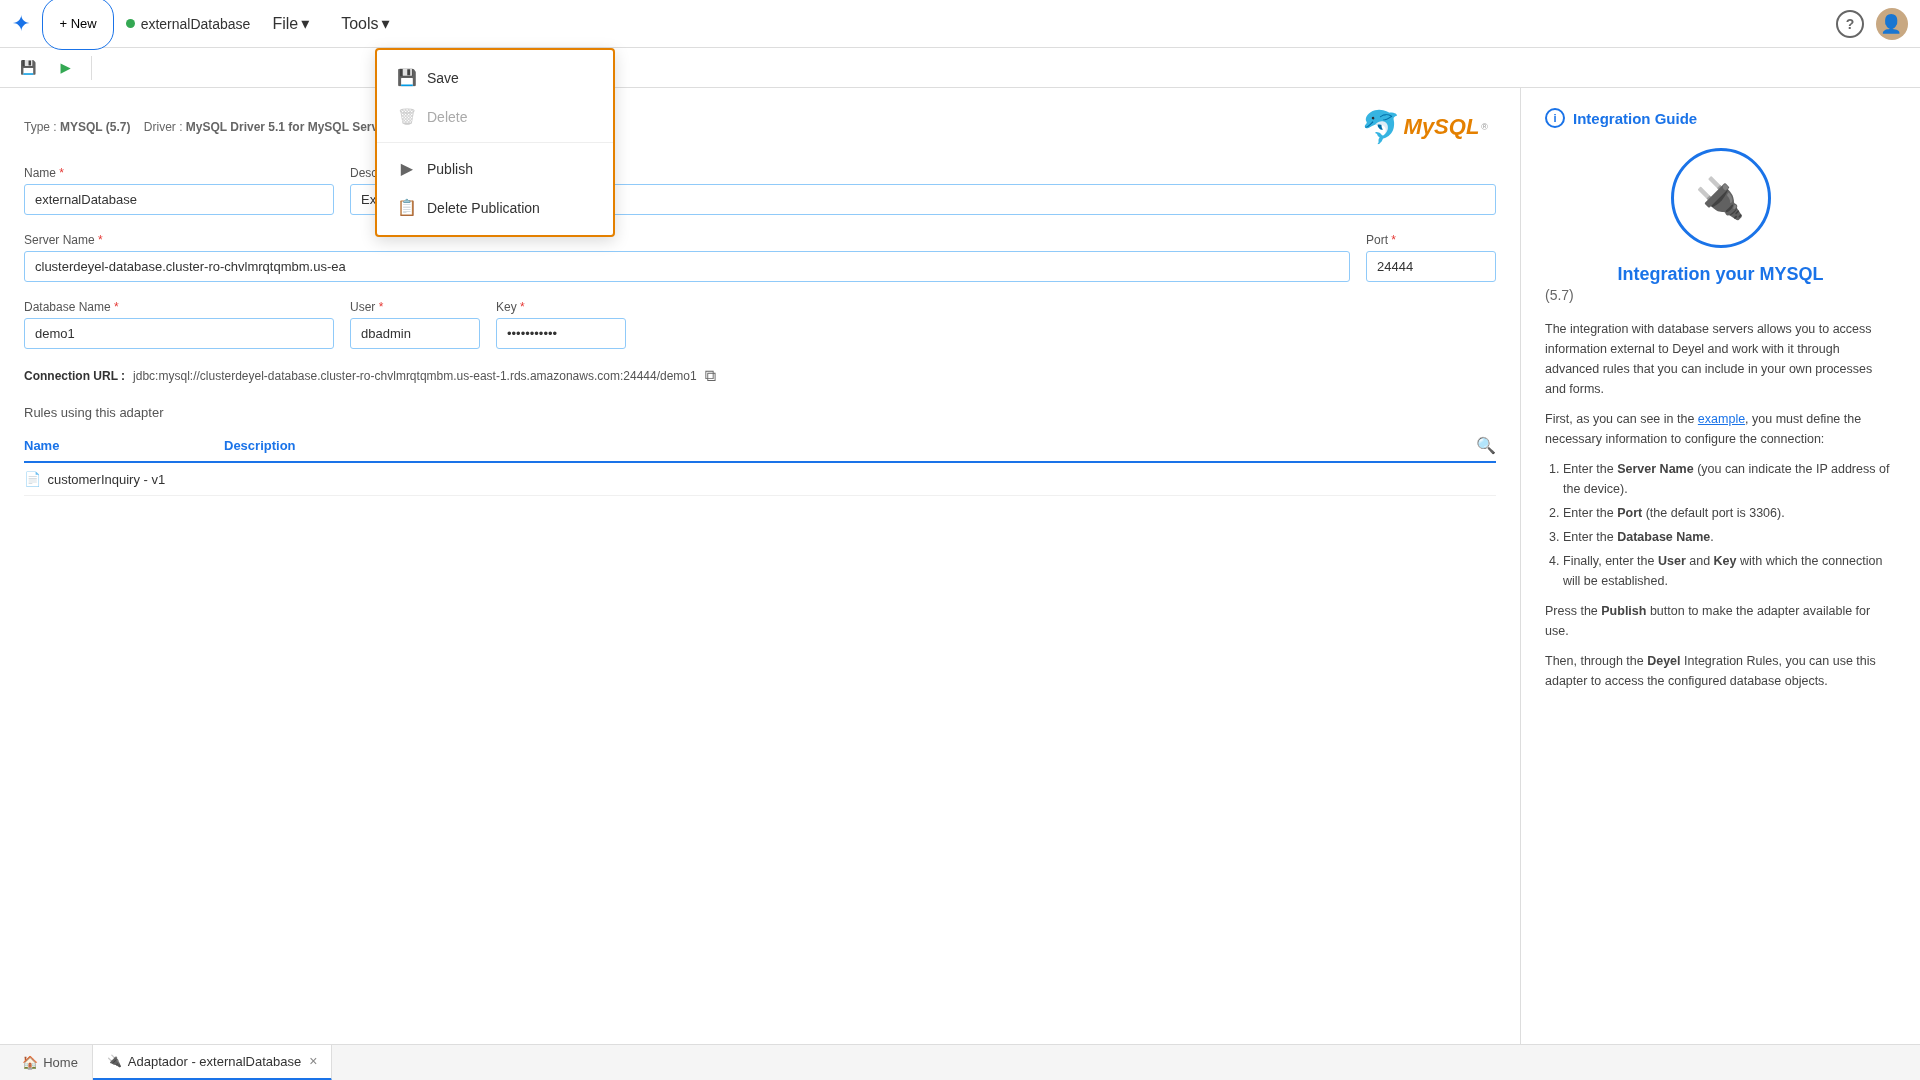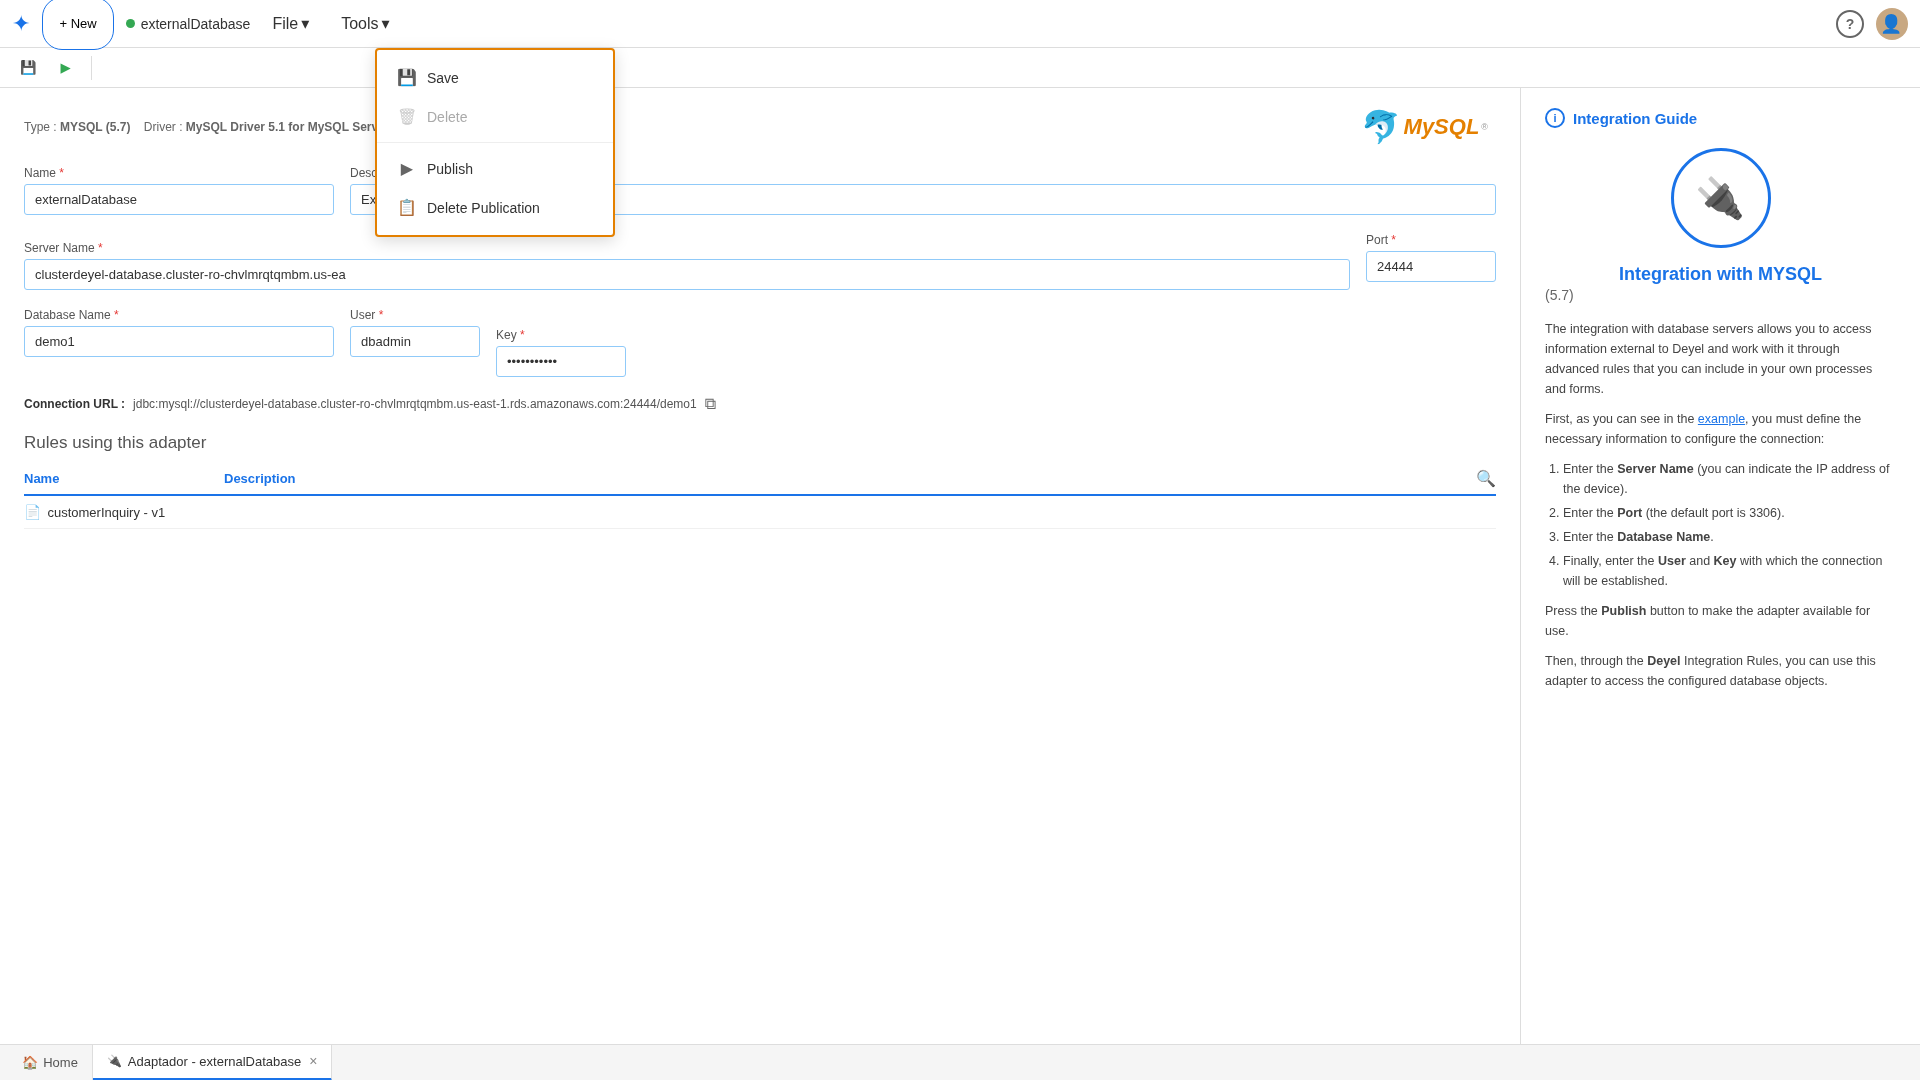--- a/index.html
+++ b/index.html
@@ -48,37 +48,37 @@
     
     .type-row { font-size: 12px; color: #666; margin-bottom: 20px; display: flex; align-items: center; justify-content: space-between; }
 
     
     .form-row { display: flex; gap: 16px; margin-bottom: 18px; }
     .form-group { display: flex; flex-direction: column; gap: 4px; }
     .form-group.full { flex: 1; }
     .form-group.name-group { width: 310px; }
     .form-group.port-group { width: 130px; }
     .form-group.user-group { width: 130px; }
-    .form-group.key-group { width: 130px; margin-top: 20px; }
+    .form-group.key-group { width: 130px; }
     .form-label { font-size: 12px; color: #555; }
     .form-label .req { color: #e53935; }
     .form-input {
       border: 1px solid #90caf9; border-radius: 3px; padding: 7px 10px;
       font-size: 13px; color: #333; outline: none; background: #fff;
     }
 
     
     .conn-url-row { display: flex; align-items: center; gap: 8px; margin-bottom: 20px; font-size: 12px; color: #555; }
     .conn-url-row .url-label { font-weight: 600; color: #333; }
     .conn-url-text { color: #555; font-size: 12px; }
     .copy-icon { cursor: pointer; color: #666; font-size: 16px; }
 
     
     .rules-section { }
-    .rules-title { font-size: 17px; color: #555; margin-bottom: 10px; }
+    .rules-title { font-size: 13px; color: #555; margin-bottom: 10px; }
     .rules-table-header {
       display: flex; align-items: center; border-bottom: 2px solid #1a73e8;
       padding: 6px 0; gap: 0;
     }
     .rules-col-name { flex: 0 0 200px; font-size: 13px; font-weight: 600; color: #1a73e8; cursor: pointer; }
     .rules-col-desc { flex: 1; font-size: 13px; font-weight: 600; color: #1a73e8; cursor: pointer; }
     .rules-search { margin-left: auto; color: #1a73e8; cursor: pointer; font-size: 16px; }
     .rules-row { display: flex; align-items: center; padding: 8px 0; border-bottom: 1px solid #f0f0f0; }
     .rules-row-icon { color: #888; margin-right: 6px; font-size: 14px; }
     .rules-row-name { font-size: 13px; color: #333; }
@@ -124,21 +124,21 @@
     }
     .dropdown-item {
       display: flex; align-items: center; gap: 10px; padding: 10px 20px;
       cursor: pointer; font-size: 14px; color: #333;
     }
     .dropdown-item.disabled { color: #aaa; cursor: default; }
     .dropdown-divider { height: 1px; background: #eee; margin: 6px 0; }
     .dropdown-icon { font-size: 16px; color: #666; width: 20px; text-align: center; }
     .dropdown-item.disabled .dropdown-icon { color: #ccc; }
 
-    .server-name-group { flex: 1; margin-top: 8px; }
+    .server-name-group { flex: 1; }
   </style>
 </head>
 <body>
 
 <div class="top-nav">
   <span class="logo-icon">✦</span>
   <button class="new-button">+ New</button>
   <div class="db-name">
     <span class="dot-green"></span>
     <span>externalDatabase</span>
@@ -289,21 +289,21 @@
   <div class="right-panel">
     <div class="integration-guide-title">
       <div class="info-circle">i</div>
       <span>Integration Guide</span>
     </div>
 
     <div class="mysql-big-icon">
       <span style="font-size:40px;color:#1a73e8;">🔌</span>
     </div>
 
-    <div class="integration-title">Integration with MYSQL</div>
+    <div class="integration-title">Integration your MYSQL</div>
     <div class="integration-version">(5.7)</div>
 
     <div class="guide-text">The integration with database servers allows you to access information external to Deyel and work with it through advanced rules that you can include in your own processes and forms.</div>
 
     <div class="guide-text">
       First, as you can see in the <span class="link">example</span>, you must define the necessary information to configure the connection:
     </div>
 
     <div class="guide-text">
       <ol>

